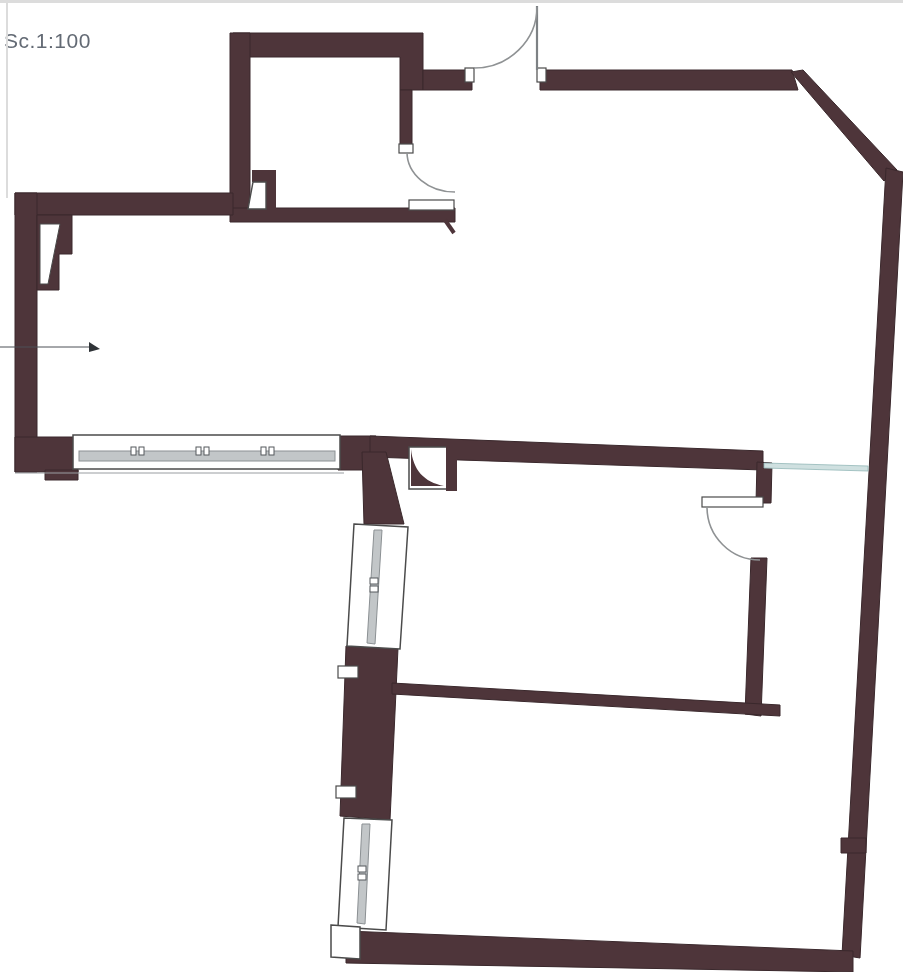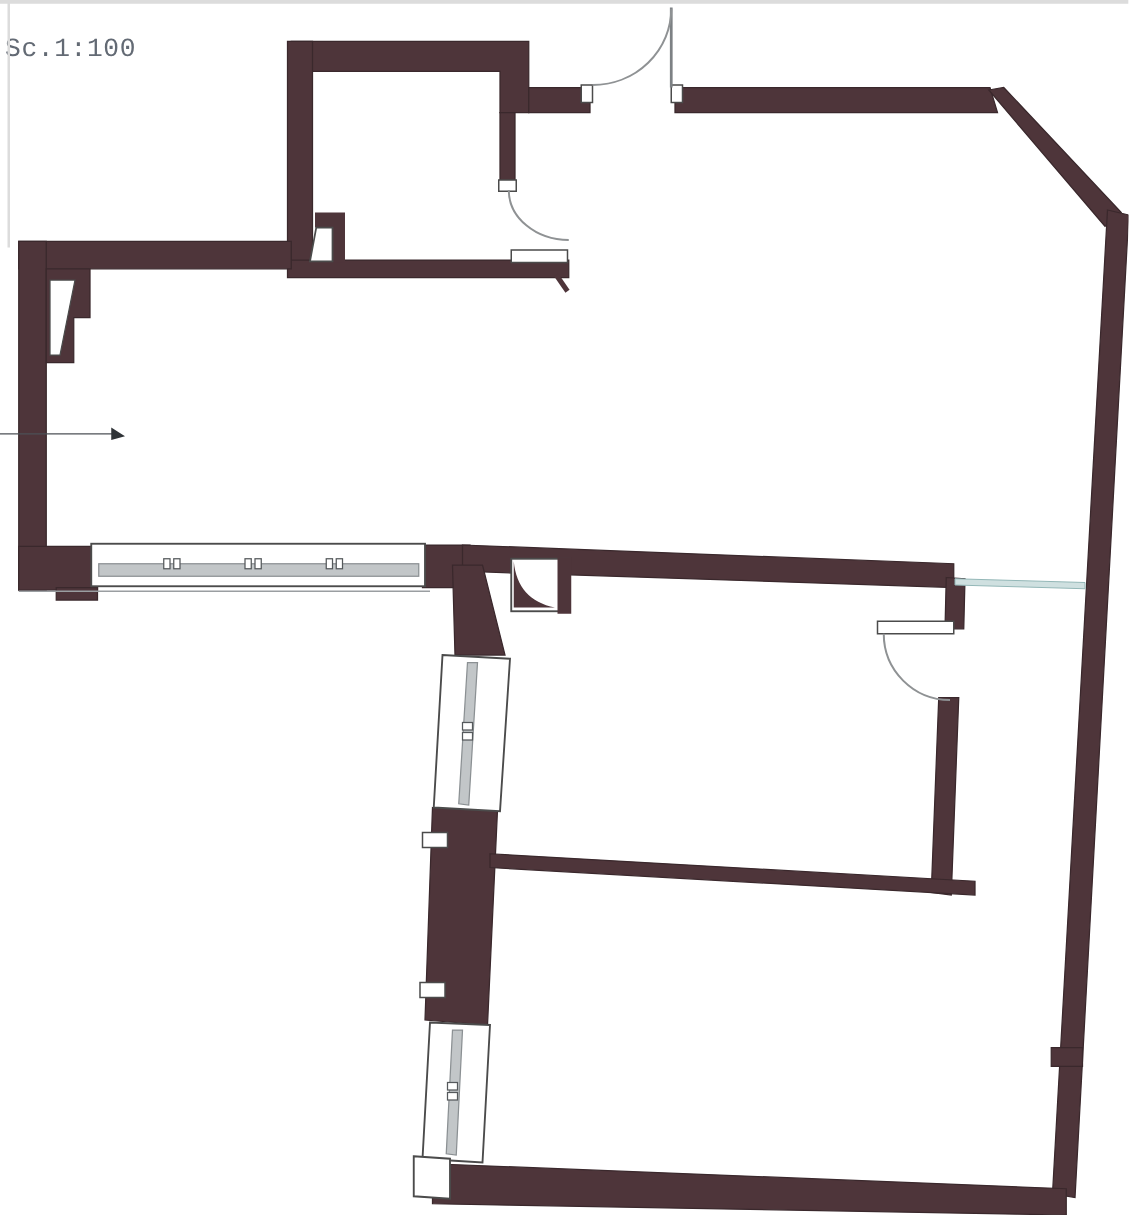--- a/index.html
+++ b/index.html
@@ -29,21 +29,21 @@
   .handle{fill:#ffffff;stroke:#55595c;stroke-width:1;}
   .arc{fill:none;stroke:var(--door-arc);stroke-width:1.6;}
   .leafline{stroke:#7d8184;stroke-width:2.2;}
   .sill{stroke:#9a9ea1;stroke-width:1.2;}
   .beam{fill:var(--beam-teal);stroke:var(--beam-teal-stroke);stroke-width:0.8;}
   .leader{stroke:#4d5156;stroke-width:1;}
   .leader-head{fill:#2f3337;}
   .edge{fill:var(--page-edge);}
   #scale-label{
     position:absolute;left:4px;top:29px;
-    font-size:21px;letter-spacing:0.5px;color:var(--label-text);font-family:Liberation Mono, monospace;
+    font-size:21px;letter-spacing:0.5px;color:var(--label-text);
   }
 </style>
 </head>
 <body>
 
 <div id="canvas">
 
   <div id="scale-label">Sc.1:100</div>
 
   <svg id="plan-svg" width="903" height="972" viewBox="0 0 903 972">

